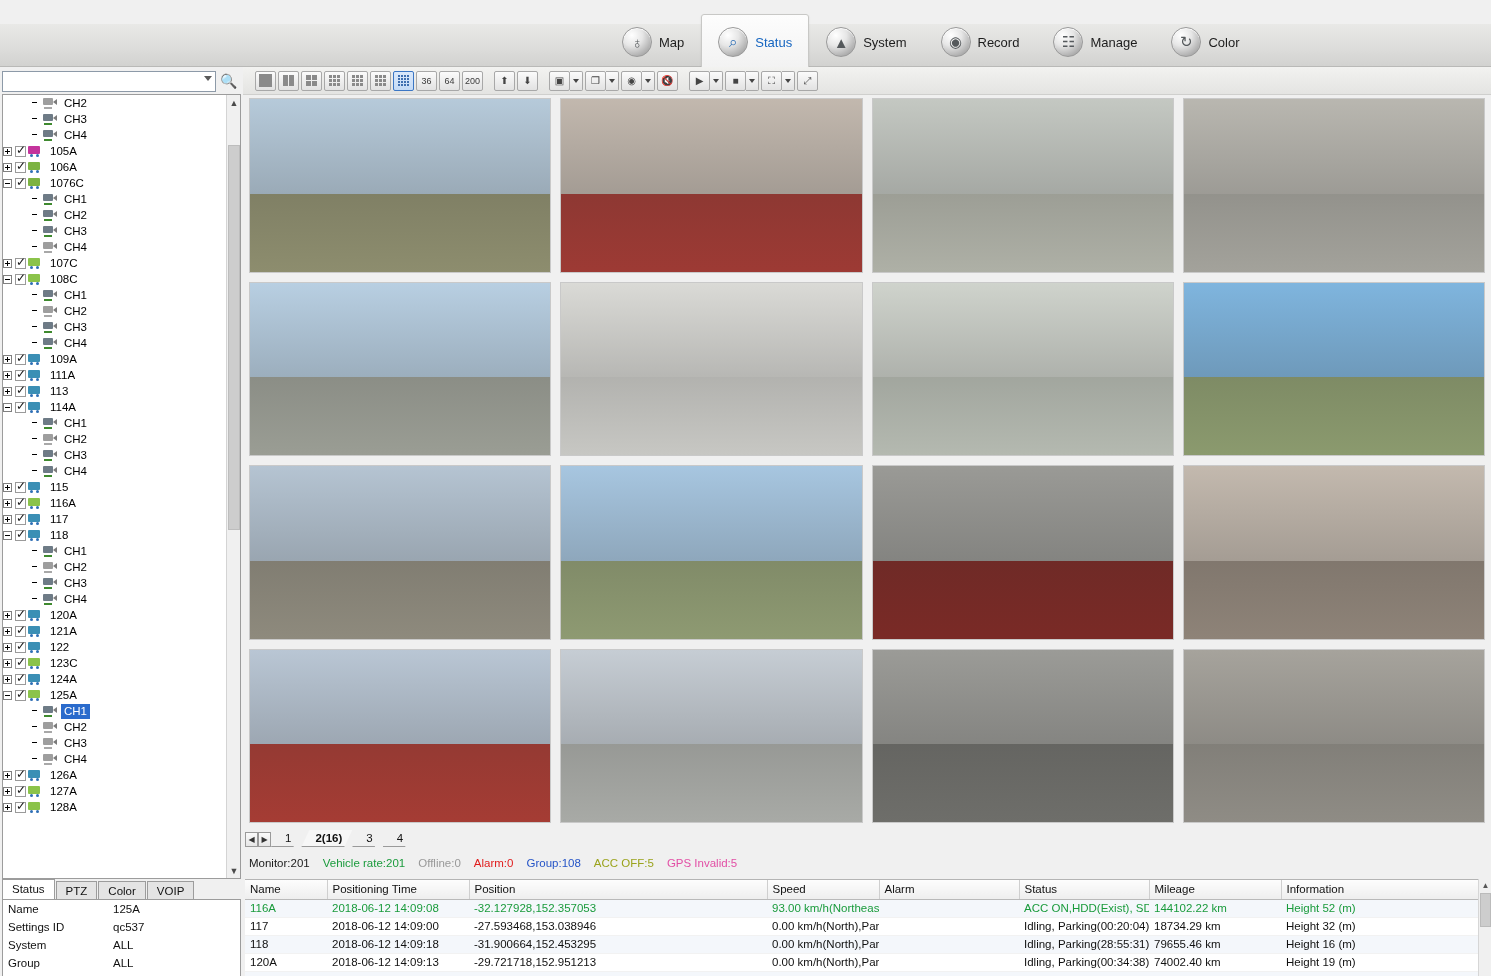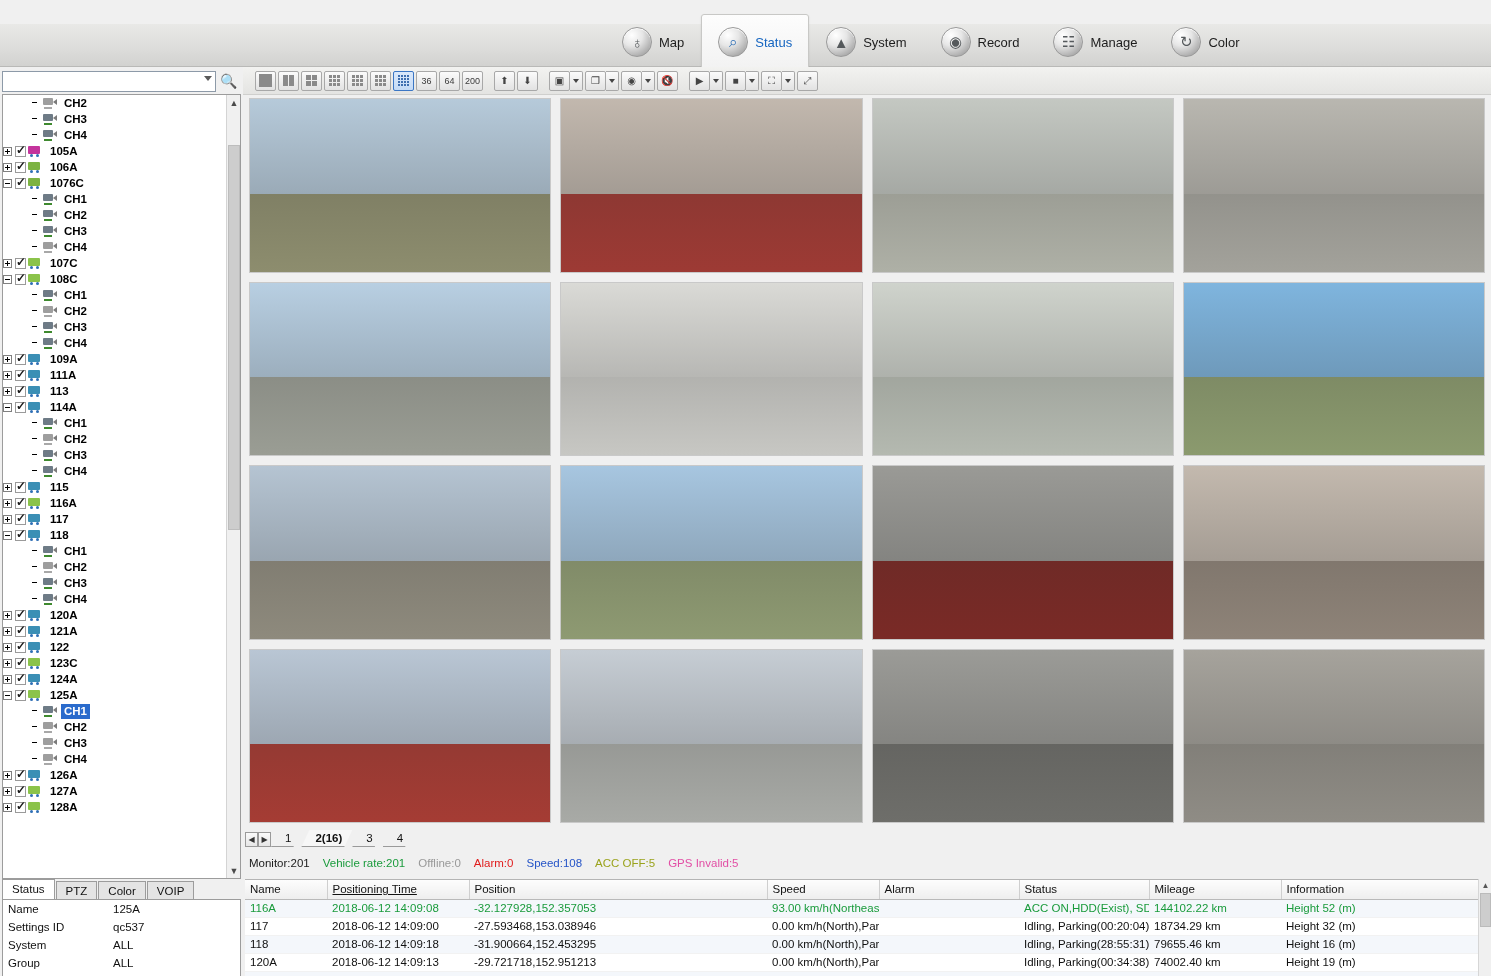--- a/index.html
+++ b/index.html
@@ -82,21 +82,21 @@
     width: 22px; height: 21px; margin-left: 2px;
     display: flex; align-items: center; justify-content: center;
     cursor: pointer; color: #2060a8; font-size: 14px;
   }
 
   
   .treewrap {
     position: absolute; left: 2px; top: 27px; width: 239px; height: 785px;
     background: #fff; border: 1px solid #9c9c9c; overflow: hidden;
   }
-  .treescroll { position: absolute; left: 0; top: 0; right: 14px; bottom: 0; overflow: hidden; font-weight: bold; }
+  .treescroll { position: absolute; left: 0; top: 0; right: 14px; bottom: 0; overflow: hidden; }
   .tnode {
     display: flex; align-items: center; height: 16px;
     font-size: 11.5px; color: #000; white-space: nowrap; cursor: default;
   }
   .tw-indent { width: 14px; flex: 0 0 14px; }
   .expander {
     width: 9px; height: 9px; flex: 0 0 9px; margin-right: 3px;
     border: 1px solid #808080; background: #fff;
     position: relative; cursor: pointer;
   }
@@ -1136,31 +1136,31 @@
         <div class="ptab active">2(16)</div>
         <div class="ptab">3</div>
         <div class="ptab">4</div>
       </div>
 
     <div class="statusline" id="statusline">
         <span style="color: rgb(26, 26, 26); text-align: right;">Monitor:201</span>
         <span style="color: rgb(26, 155, 60);">Vehicle rate:201</span>
         <span style="color: rgb(153, 153, 153);">Offline:0</span>
         <span style="color: rgb(224, 27, 27);">Alarm:0</span>
-        <span style="color: rgb(37, 84, 199);">Speed:108</span>
+        <span style="color: rgb(37, 84, 199);">Group:108</span>
         <span style="color: rgb(154, 163, 28);">ACC OFF:5</span>
         <span style="color: rgb(226, 79, 165);">GPS Invalid:5</span>
       </div>
 
     <div class="tablewrap">
       <table class="dt">
         <thead>
             <tr id="thead-row">
               <th style="width: 82px;">Name</th>
-              <th style="width: 142px; text-decoration: underline;">Positioning Time</th>
+              <th style="width: 142px;">Positioning Time</th>
               <th style="width: 298px;">Position</th>
               <th style="width: 112px;">Speed</th>
               <th style="width: 140px;">Alarm</th>
               <th style="width: 130px;">Status</th>
               <th style="width: 132px;">Mileage</th>
               <th style="width: 200px;">Information</th>
             </tr>
           </thead>
         <tbody id="tbody">
             <tr class="alt green">

